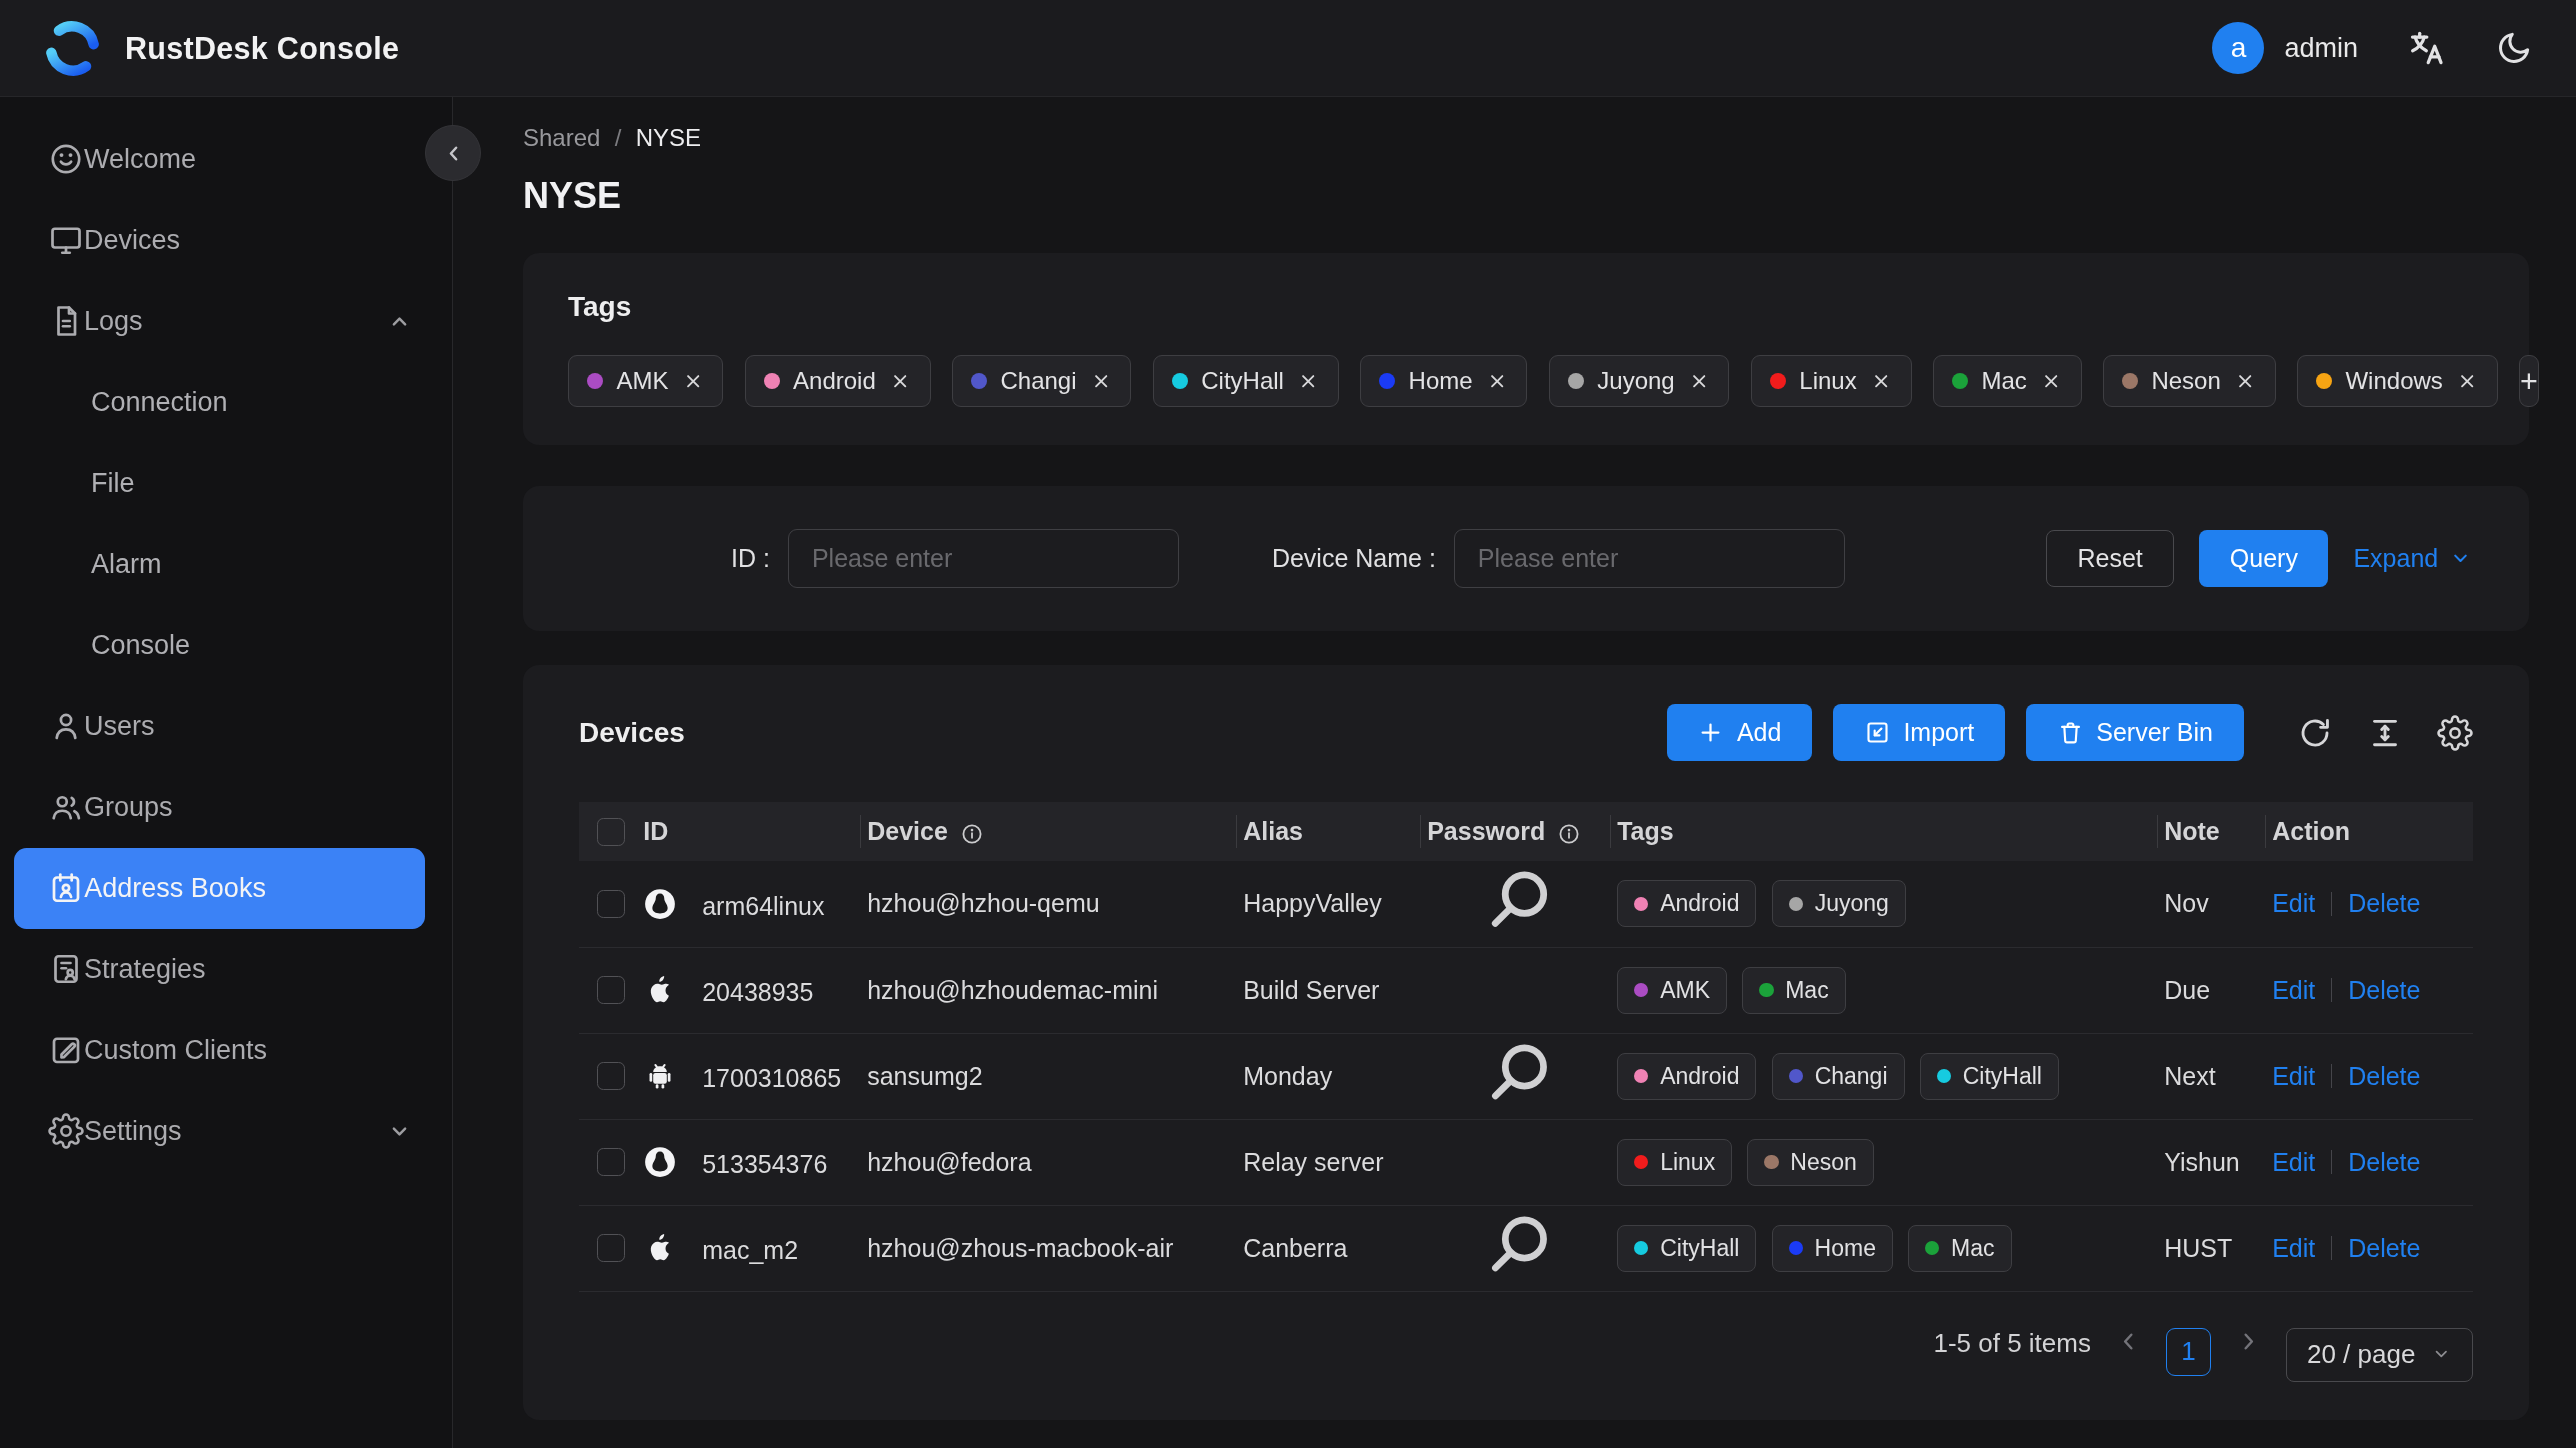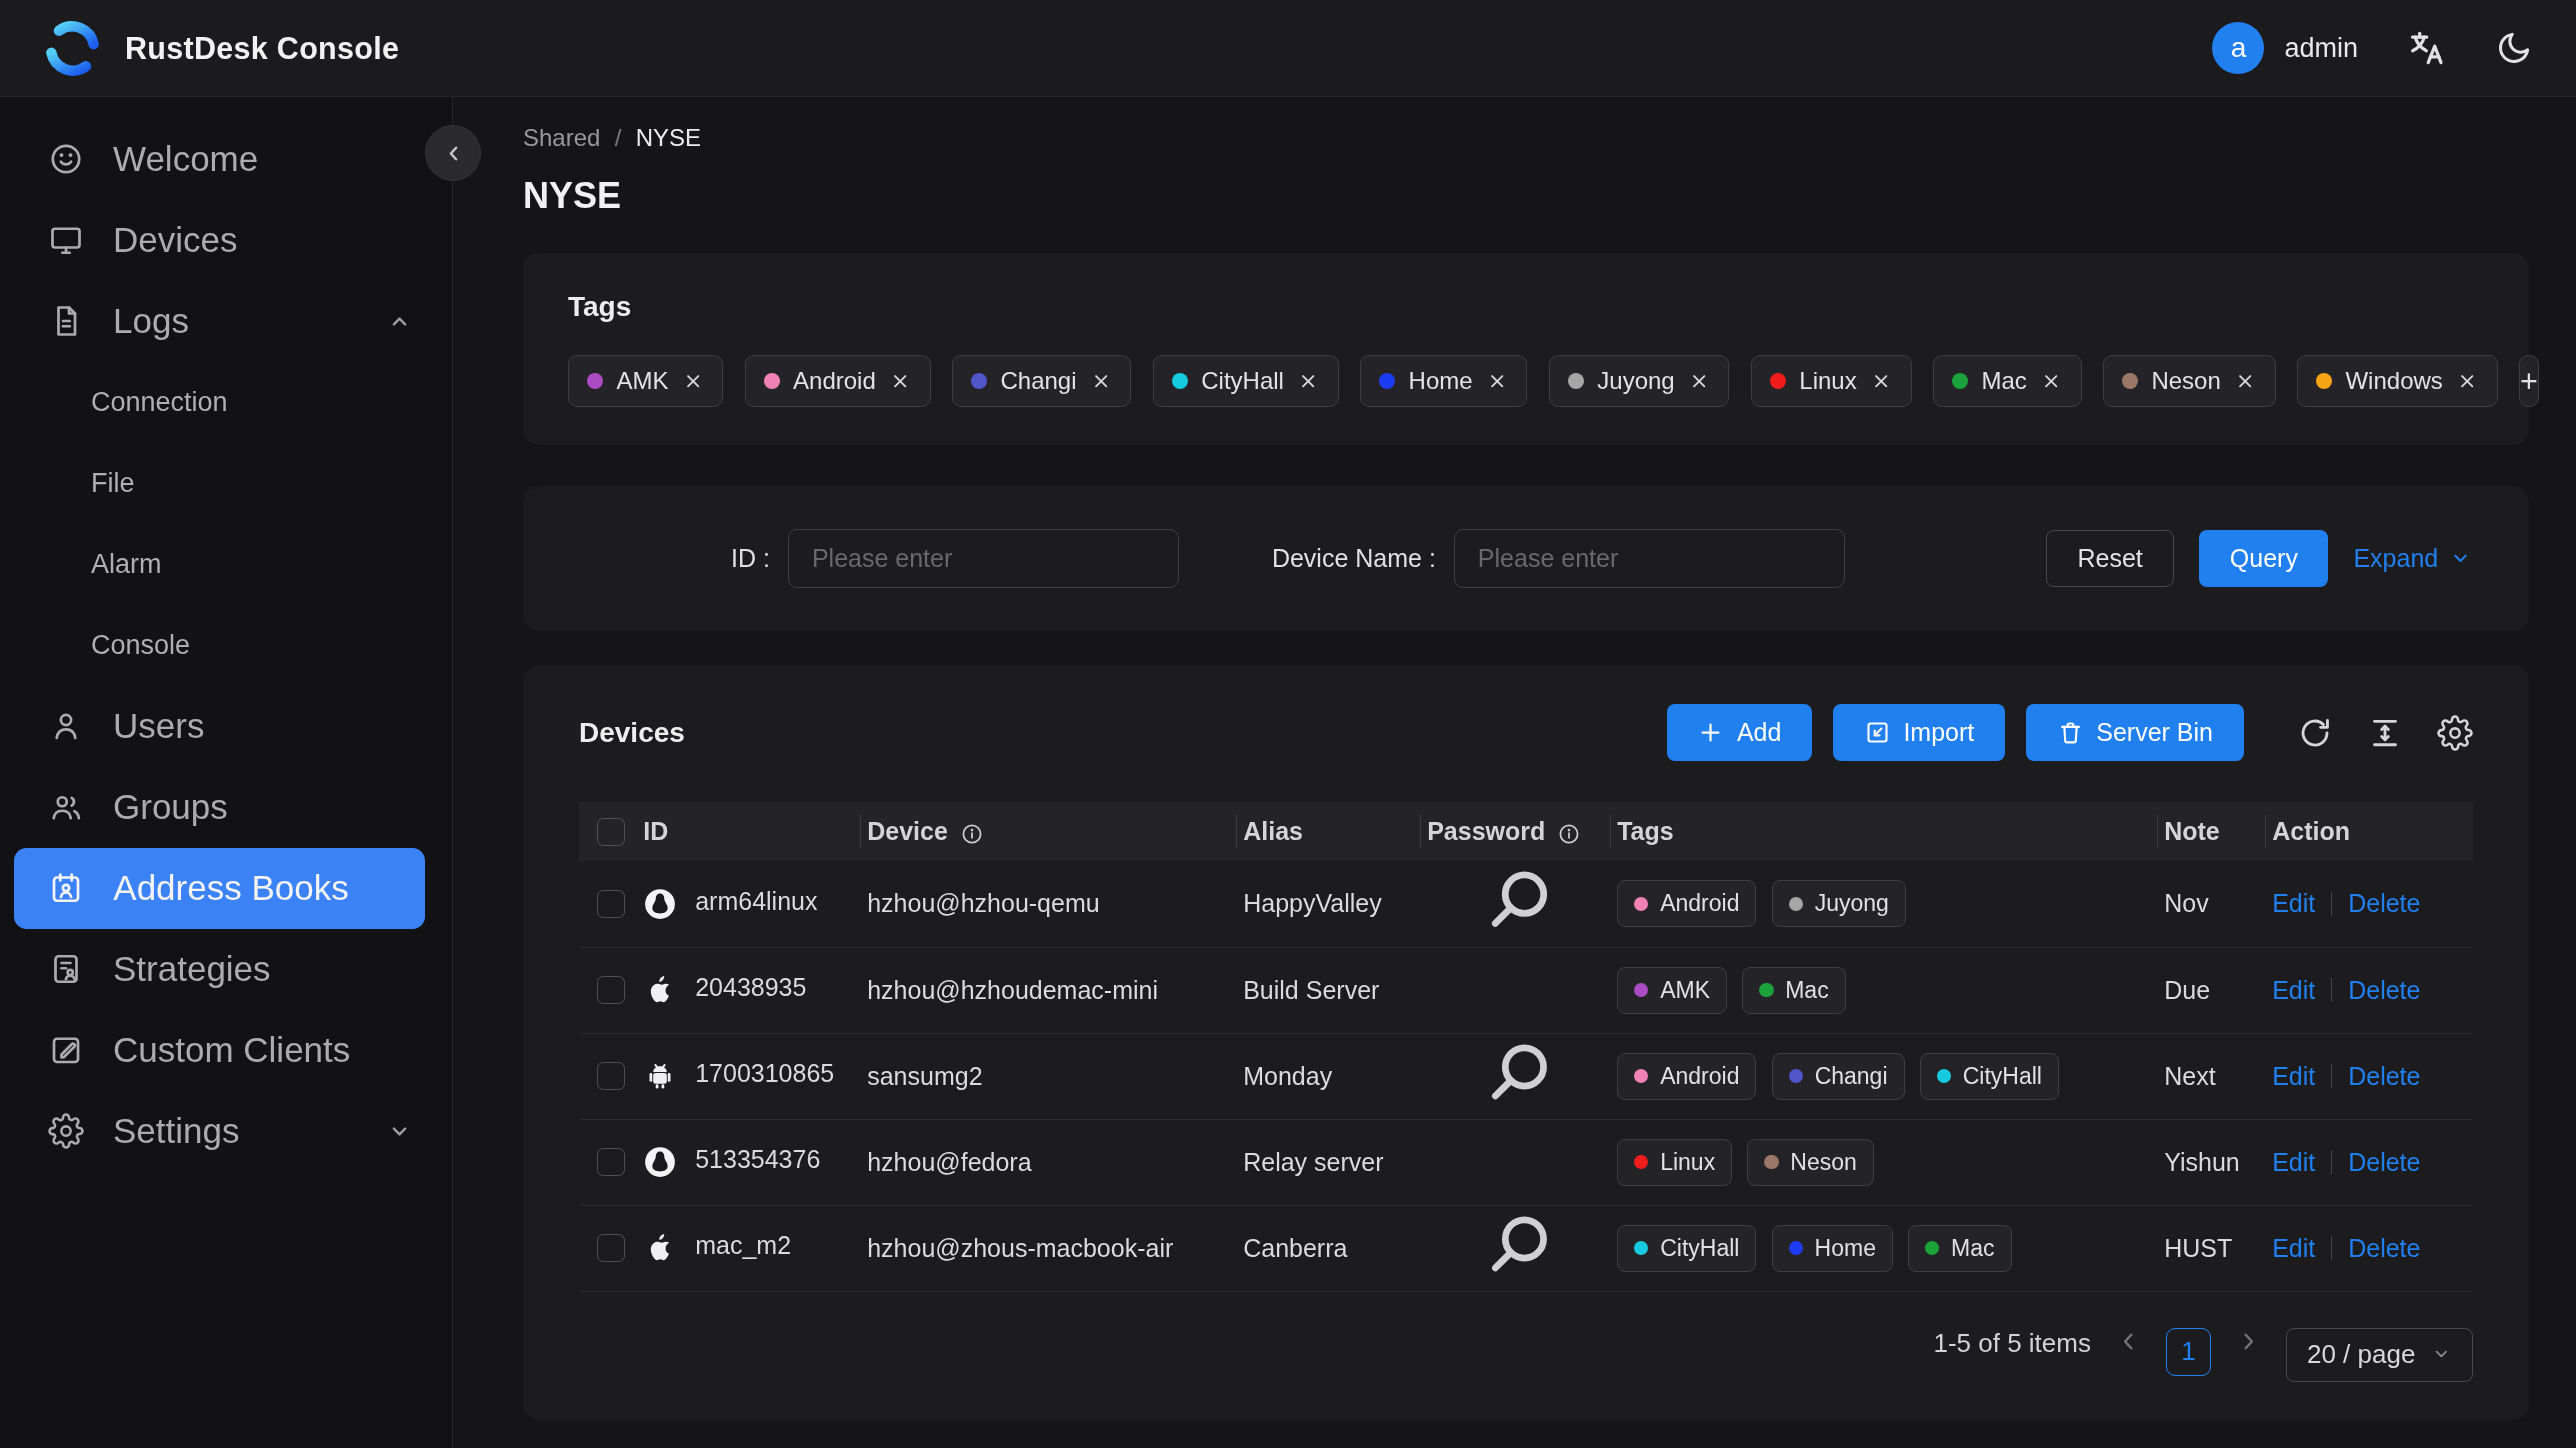--- a/index.html
+++ b/index.html
@@ -24,21 +24,21 @@
   .user{display:flex;align-items:center;gap:20px}
   .avatar{width:52px;height:52px;border-radius:50%;background:var(--accent);color:#fff;
     display:flex;align-items:center;justify-content:center;font-size:28px}
   .username{font-size:27px;color:#e9e9ea}
   .hicon{width:41px;height:41px;color:#e2e2e4}
   .hicon.moon{width:38px;height:38px}
 
   
   .sidebar{position:absolute;top:97px;left:0;bottom:0;width:453px;background:var(--side-bg);
     border-right:0.9px solid #28282b;padding-top:21.5px;z-index:2}
-  .sidebar-item{display:flex;align-items:center;height:81px;padding:0 39px 0 48px;color:#acacb0;font-size:35px;gap:29px;cursor:pointer}
+  .sidebar-item{display:flex;align-items:center;height:81px;padding:0 39px 0 48px;color:#acacb0;font-size:27px;cursor:pointer}
   .sidebar-item .mi{width:36px;height:36px;flex:none}
   .sidebar-item .chev{width:27px;height:27px;margin-left:auto;color:#9d9da1}
   .sidebar-item.active{background:#3b82f6;border-radius:12.5px;margin:0 27px 0 14.3px;padding-left:34px;color:#f4f4f5}
   .sidebar-sub{display:flex;align-items:center;height:81px;padding-left:91px;color:#b0b0b4;font-size:27px;cursor:pointer}
   .collapse-btn{position:absolute;top:125px;left:425px;width:56px;height:56px;border-radius:50%;
     background:#2b2b2f;border:0.9px solid #343438;color:#c6c6ca;display:flex;align-items:center;justify-content:center;z-index:6;cursor:pointer}
   .collapse-btn .ci{width:25px;height:25px}
 
   
   .main{position:absolute;left:453px;top:97px;right:0;bottom:0;padding:27px 47px 0 70px;overflow:hidden}
@@ -82,21 +82,21 @@
   .tool-icons{display:flex;align-items:center;gap:34px;margin-left:32px;color:#d6d6d8}
   .ticon{width:36px;height:36px;cursor:pointer}
 
   table{width:100%;border-collapse:collapse;table-layout:fixed;margin-top:41px}
   thead th{background:#242428;height:59px;font-size:25px;font-weight:600;color:#d5d5d7;text-align:left;padding:0 0 0 7.2px;position:relative}
   thead th:nth-child(n+3)::before{content:"";position:absolute;left:0;top:13.4px;bottom:13.4px;width:0.9px;background:#3b3b3f}
   .th-inner{display:flex;align-items:flex-end;gap:11.7px}
   .info{width:24px;height:24px;color:#cbcbcd;flex:none}
   tbody td{height:86px;border-bottom:0.9px solid var(--line);font-size:25px;color:#dbdbdd;padding:0 0 0 7.2px}
   .cb{width:28px;height:28px;border:1.8px solid #515155;border-radius:6.3px;margin:0 auto;cursor:pointer}
-  .id-cell{display:flex;align-items:flex-start;gap:18px}
+  .id-cell{display:flex;align-items:flex-end;gap:25px}
   .os{width:34px;height:34px;flex:none;color:#f0f0f2}
   .search-ico{width:30.5px;height:30.5px;color:#d0d0d2;cursor:pointer}
   .tag-pills{display:flex;gap:15.2px;flex-wrap:nowrap}
   .pill{display:inline-flex;align-items:center;gap:11.7px;height:47px;padding:0 16px;background:var(--chip);
     border:0.9px solid var(--chip-border);border-radius:8px;font-size:23px;color:#e1e1e3}
   .pill .dot{width:14.3px;height:14.3px}
   .action-cell{display:flex;align-items:center;gap:16px}
   .action-link{color:var(--accent);font-size:25px;cursor:pointer}
   .action-sep{width:0.9px;height:24px;background:#45454a}
 

